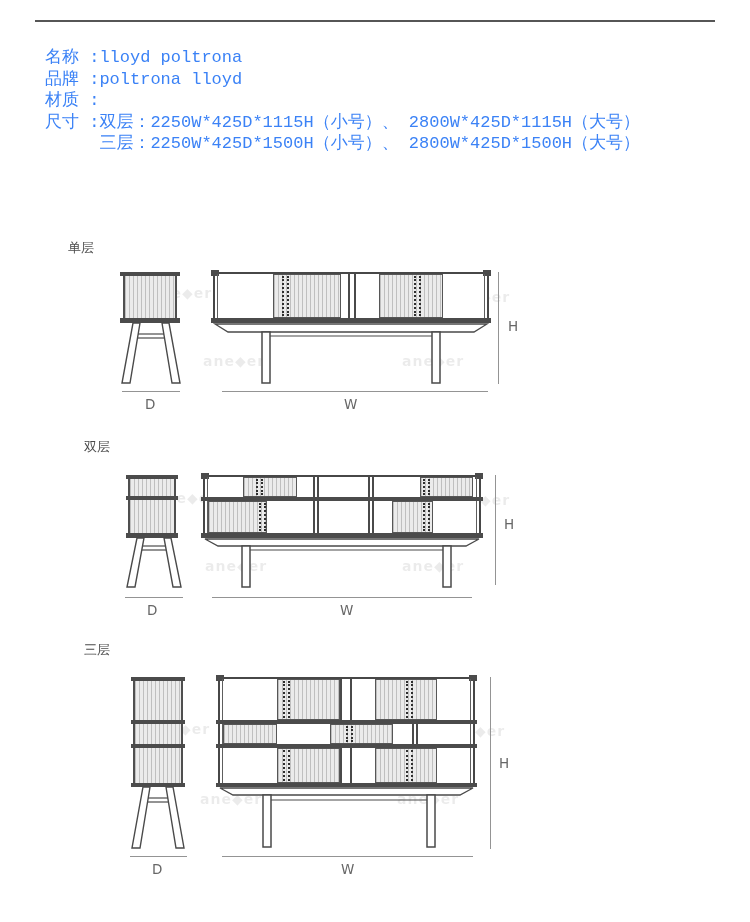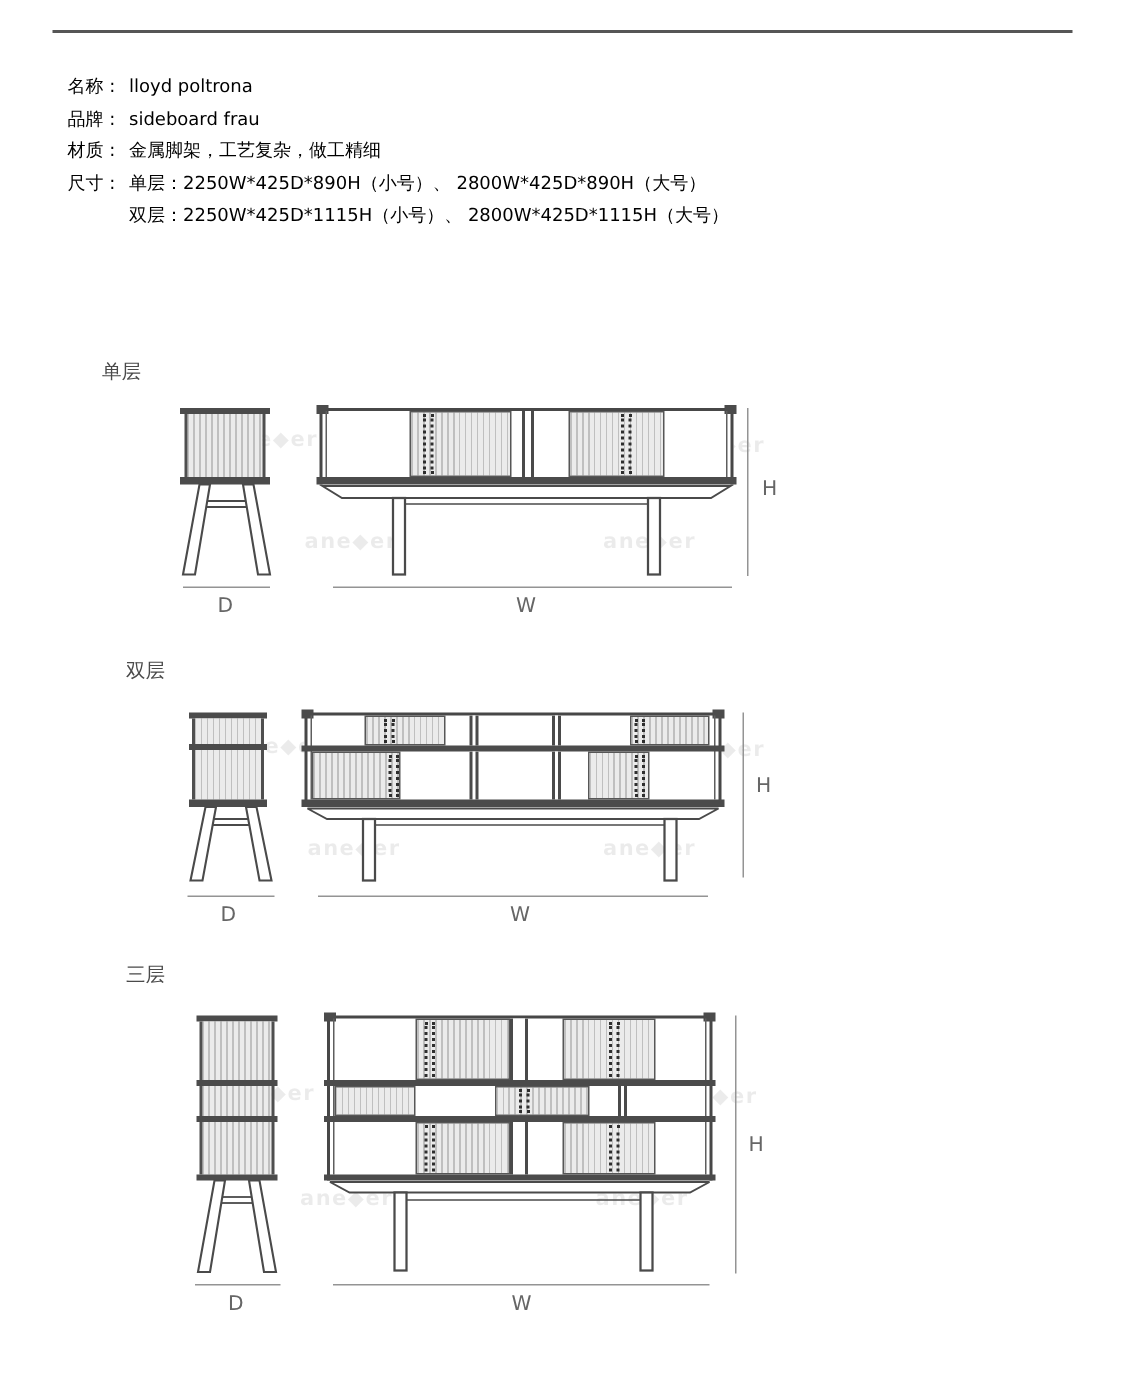--- a/index.html
+++ b/index.html
@@ -1,20 +1,20 @@
 <!DOCTYPE html>
 <html><head>
 <meta charset="utf-8">
 <style>
   html,body{margin:0;padding:0;background:#fff;}
   .page{position:relative;width:750px;height:922px;background:#fff;overflow:hidden;
         font-family:"DejaVu Sans","Liberation Sans",sans-serif;}
   .top-rule{position:absolute;left:35px;top:20px;width:680px;height:2px;background:#565656;}
   
-  .specs{position:absolute;left:45px;top:47px;width:670px;color:#000000;font-size:12px;line-height:21.6px;}
+  .specs{position:absolute;left:45px;top:47px;width:670px;color:#3b82f6;font-size:17px;line-height:21.6px;font-family:Liberation Mono, monospace;}
   .spec-row{display:flex;align-items:flex-start;}
   .spec-label{flex:0 0 41px;white-space:nowrap;}
   .spec-lines{flex:1;}
   .fig-title{position:absolute;font-size:13px;color:#4a4a4a;}
   .cap{position:absolute;background:#4b4b4b;}
   .slat{background:repeating-linear-gradient(90deg,#bfbfbf 0 1px,#ebebeb 1px 4px);}
   .sv-slat{position:absolute;border-left:2px solid #4f4f4f;border-right:2px solid #4f4f4f;box-sizing:border-box;}
   .front{position:absolute;border:2px solid #474747;border-bottom:none;box-sizing:border-box;background:#fff;}
   .row{position:absolute;left:0;right:0;}
   .fpanel{position:absolute;border:1px solid #565656;box-sizing:border-box;top:0;}
@@ -39,34 +39,33 @@
   <div class="specs">
     <div class="spec-row">
       <span class="spec-label">名称 :</span>
       <div class="spec-lines">
           <div>lloyd poltrona</div>
         </div>
     </div>
     <div class="spec-row">
       <span class="spec-label">品牌 :</span>
       <div class="spec-lines">
-          <div>sideboard frau</div>
+          <div>poltrona lloyd</div>
         </div>
     </div>
     <div class="spec-row">
       <span class="spec-label">材质 :</span>
       <div class="spec-lines">
-        <div>金属脚架，工艺复杂，做工精细</div>
       </div>
     </div>
     <div class="spec-row">
       <span class="spec-label">尺寸 :</span>
       <div class="spec-lines">
-        <div>单层：2250W*425D*890H（小号）、 2800W*425D*890H（大号）</div>
         <div>双层：2250W*425D*1115H（小号）、 2800W*425D*1115H（大号）</div>
+        <div>三层：2250W*425D*1500H（小号）、 2800W*425D*1500H（大号）</div>
       </div>
     </div>
   </div>
 
   <span class="wm" style="left:150px;top:285px">ane◆er</span>
   <span class="wm" style="left:298px;top:285px">ane◆er</span>
   <span class="wm" style="left:448px;top:289px">ane◆er</span>
   <span class="wm" style="left:203px;top:353px">ane◆er</span>
   <span class="wm" style="left:402px;top:353px">ane◆er</span>
   <span class="wm" style="left:155px;top:490px">ane◆er</span>

